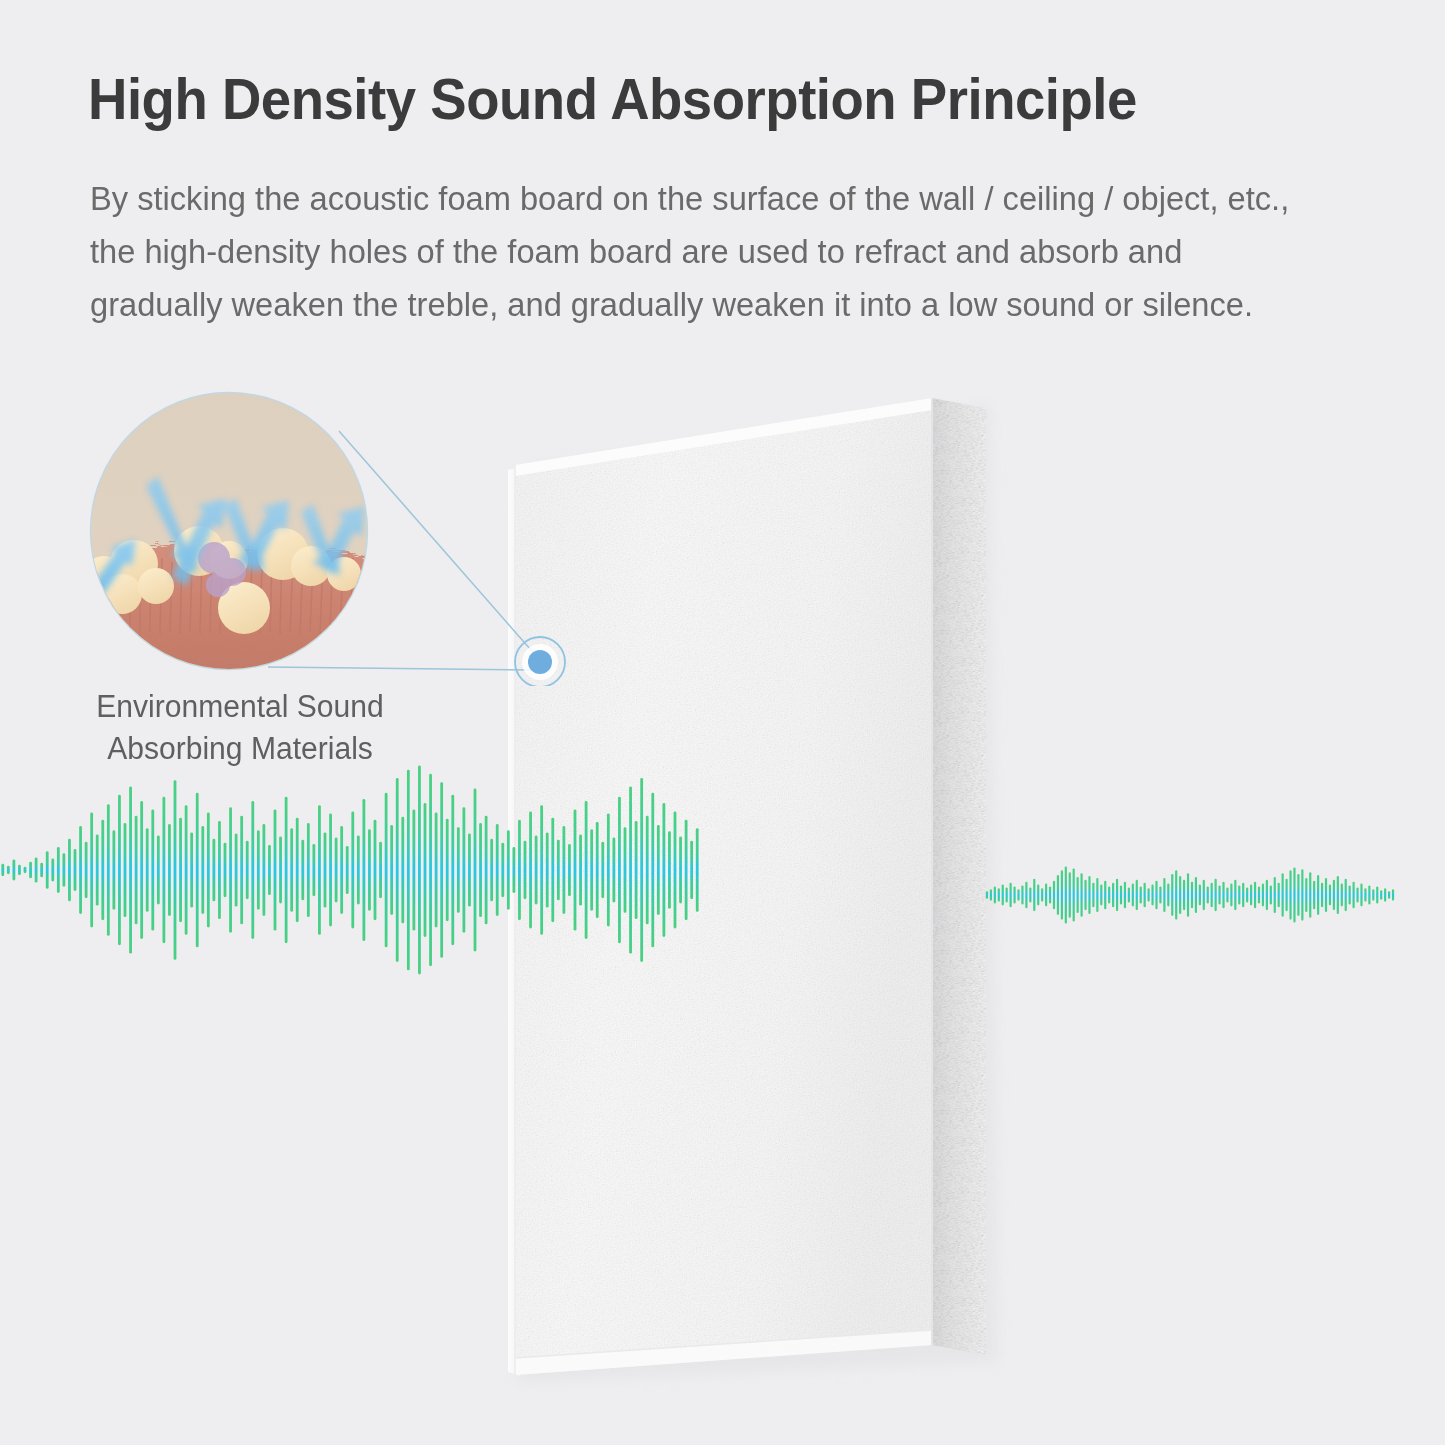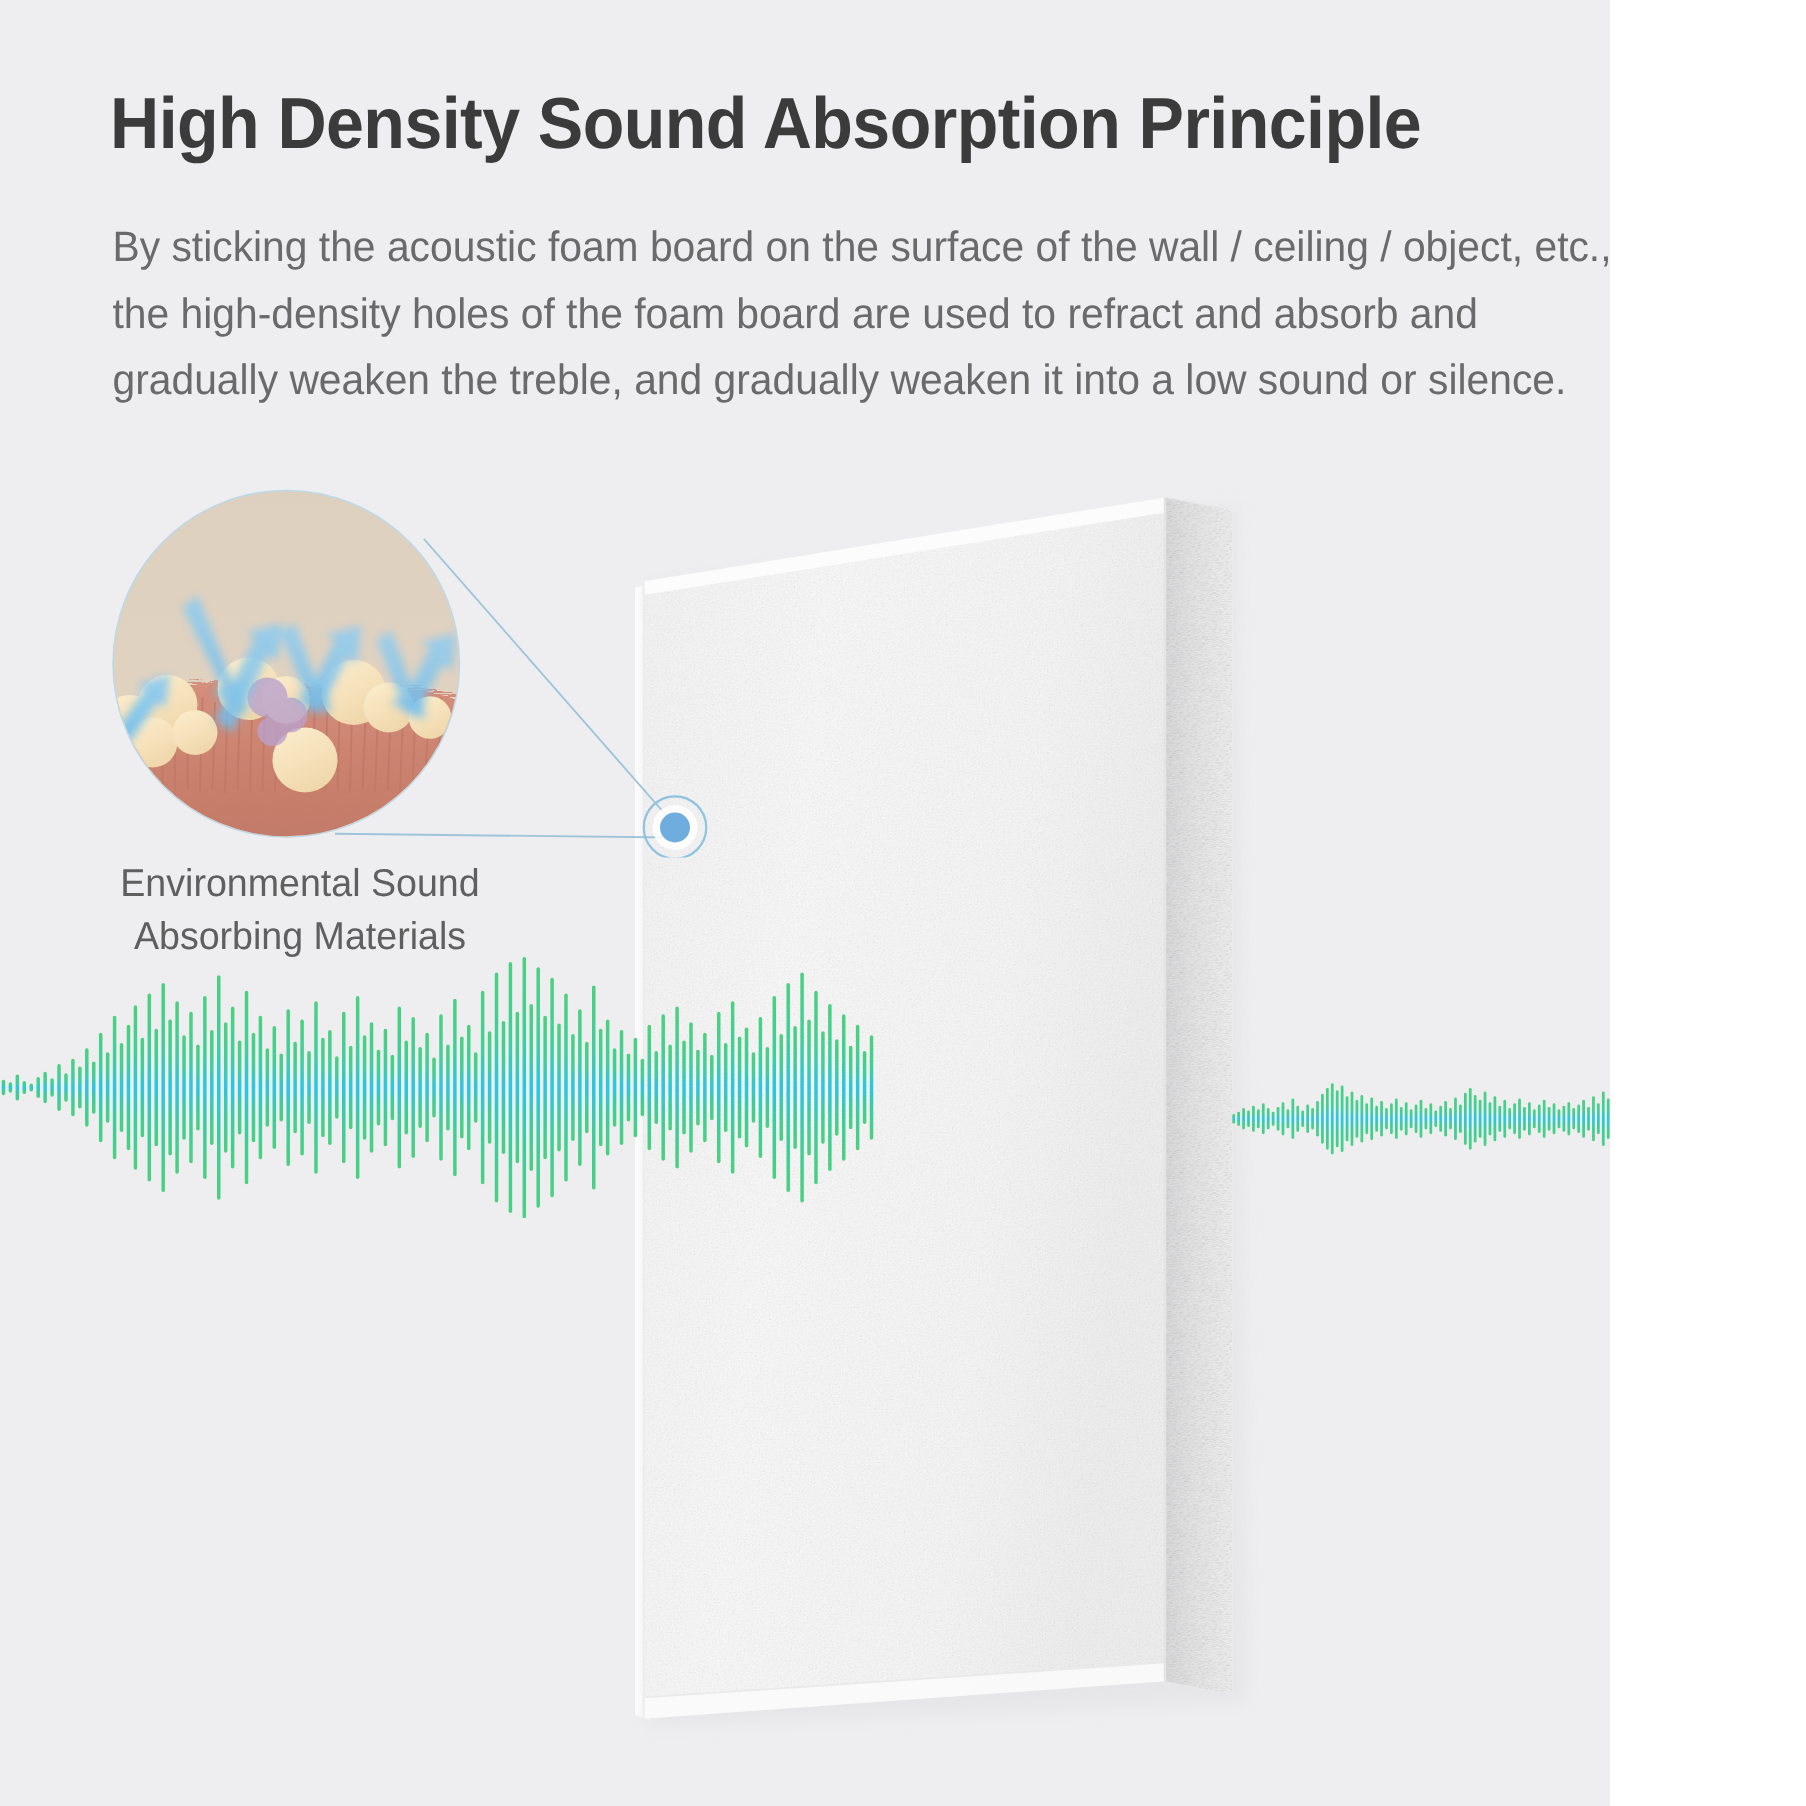--- a/index.html
+++ b/index.html
@@ -2,21 +2,21 @@
 <html><head>
 <meta charset="utf-8">
 <style>
   html, body {
     margin: 0;
     padding: 0;
     background: #ffffff;
   }
   #stage {
     position: relative;
-    width: 1288px;
+    width: 1445px;
     height: 1445px;
     background: #eeeef0;
     overflow: hidden;
     font-family: "Liberation Sans", sans-serif;
   }
 
   
   #page-title {
     position: absolute;
     left: 88px;

